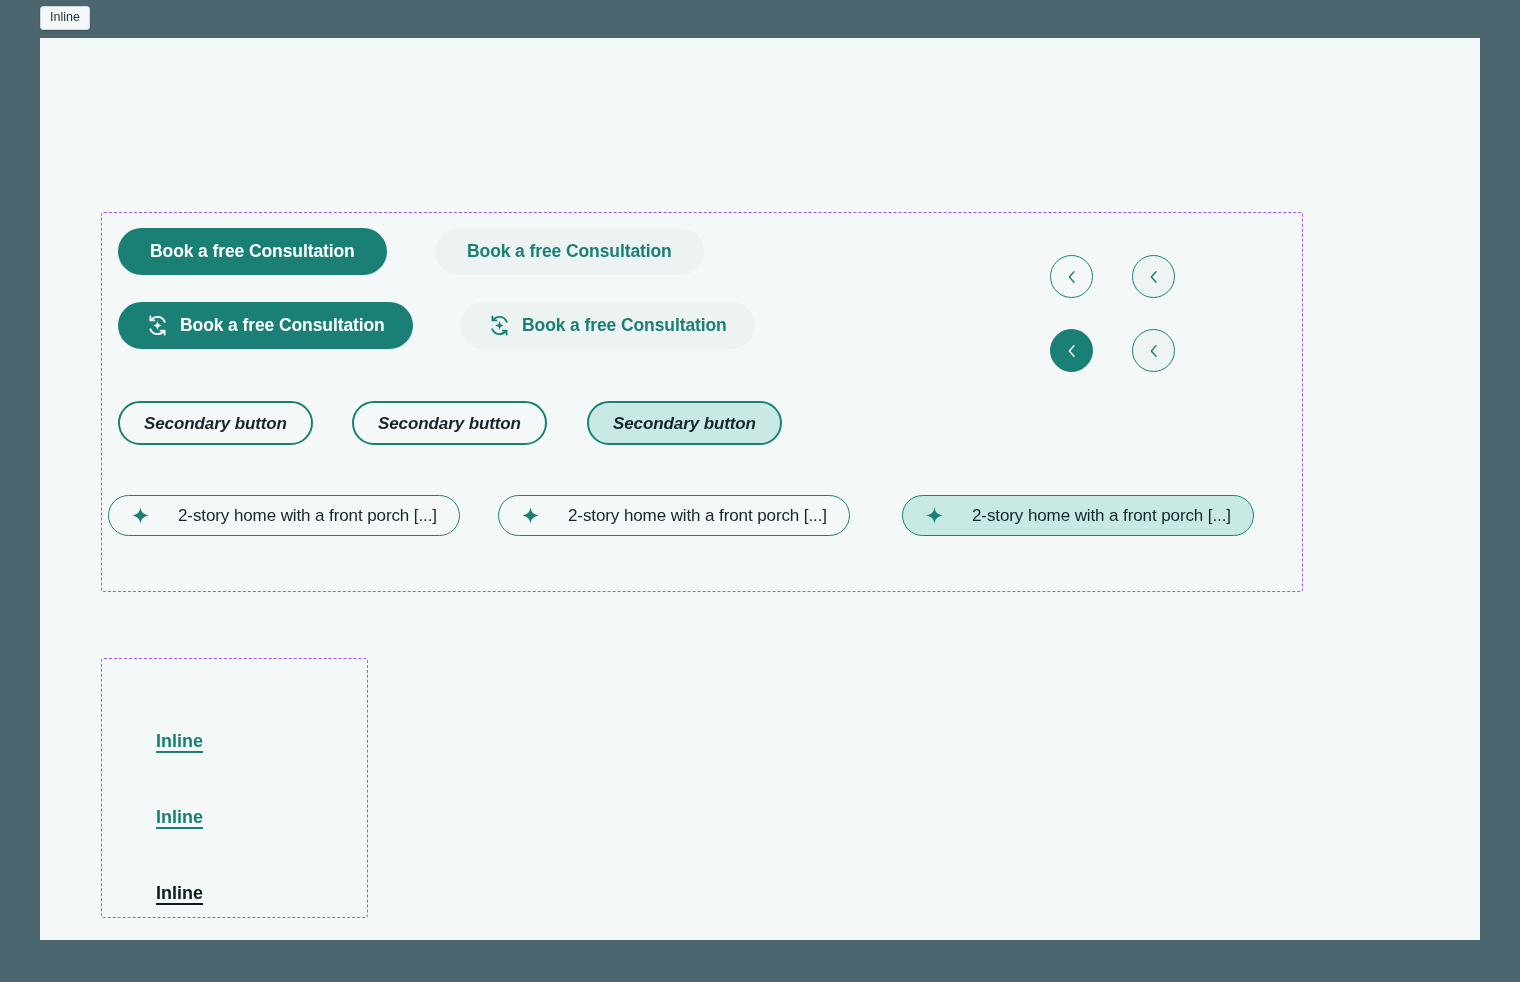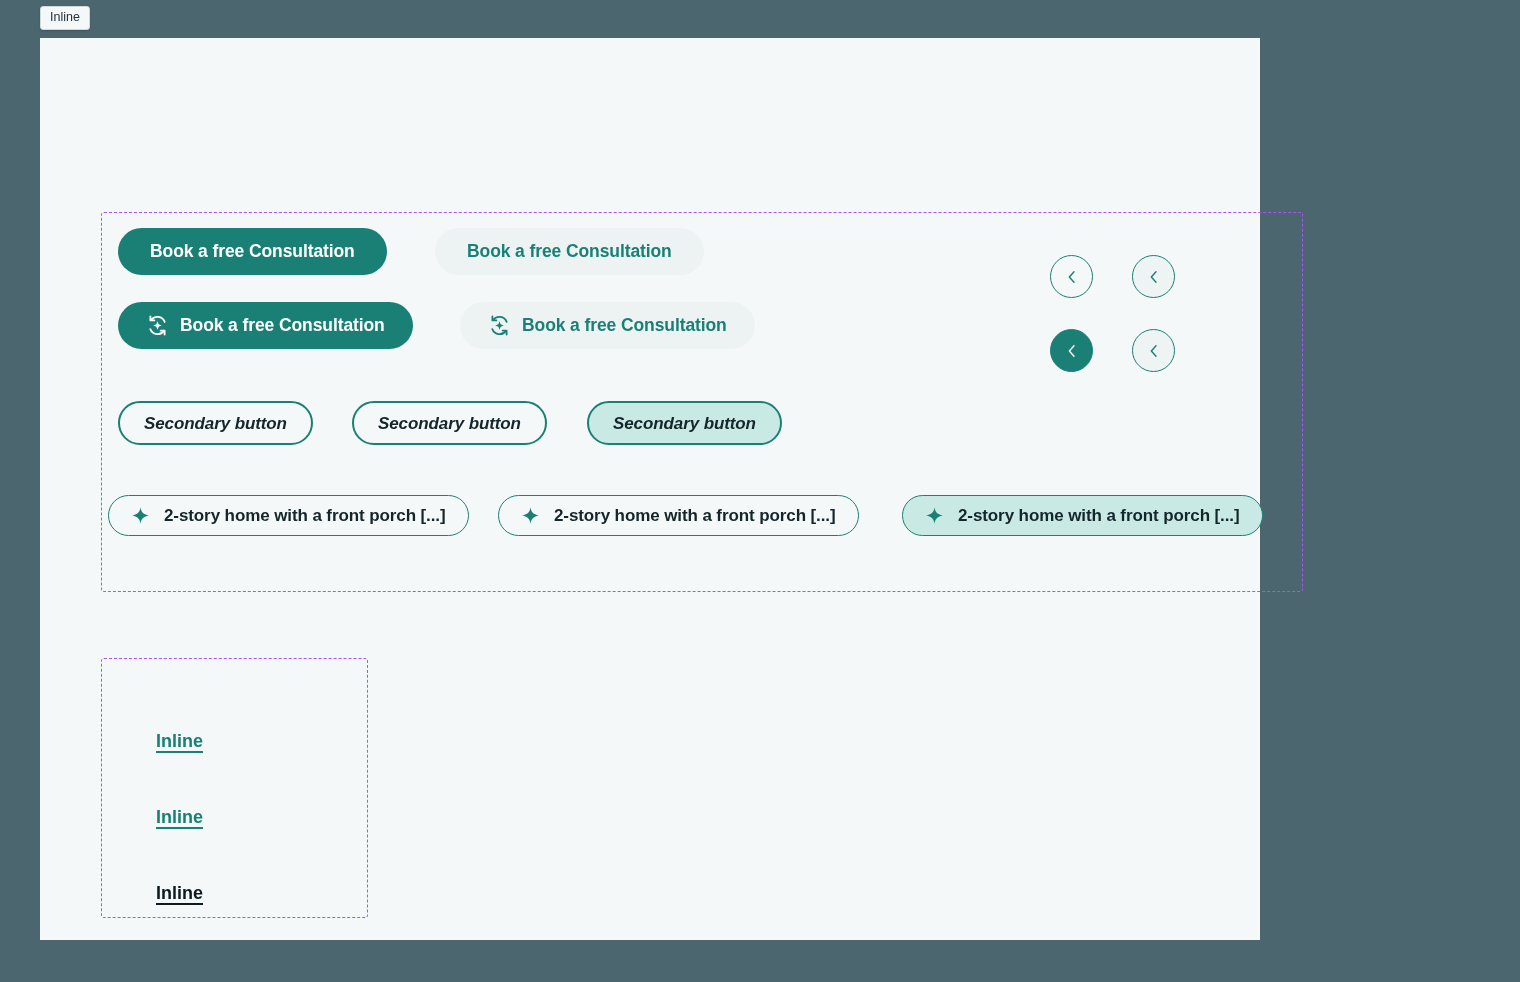--- a/index.html
+++ b/index.html
@@ -27,21 +27,21 @@
     color: #20343c;
     line-height: 1;
     box-shadow: 0 1px 2px rgba(0,0,0,.18);
   }
 
   
   .canvas {
     position: absolute;
     left: 40px;
     top: 38px;
-    width: 1220px;
+    width: 1440px;
     height: 902px;
     background: #f4f8f8;
   }
 
   
   .dashed-group {
     position: absolute;
     border: 1.5px dashed #a855f7;
     border-radius: 3px;
     background: transparent;
@@ -105,23 +105,23 @@
     background: #c9eae4;
   }
 
   
   .btn-chip {
     background: transparent;
     color: #14252b;
     border: 1.6px solid #1a8076;
     height: 41px;
     padding: 0 22px;
-    font-weight: bold;
+    font-weight: normal;
     font-size: 17px;
-    gap: 14px;
+    gap: 28px;
   }
   .btn-chip.tinted {
     background: #c9eae4;
   }
 
   
   .btn-circle {
     width: 43px;
     height: 43px;
     border-radius: 50%;

